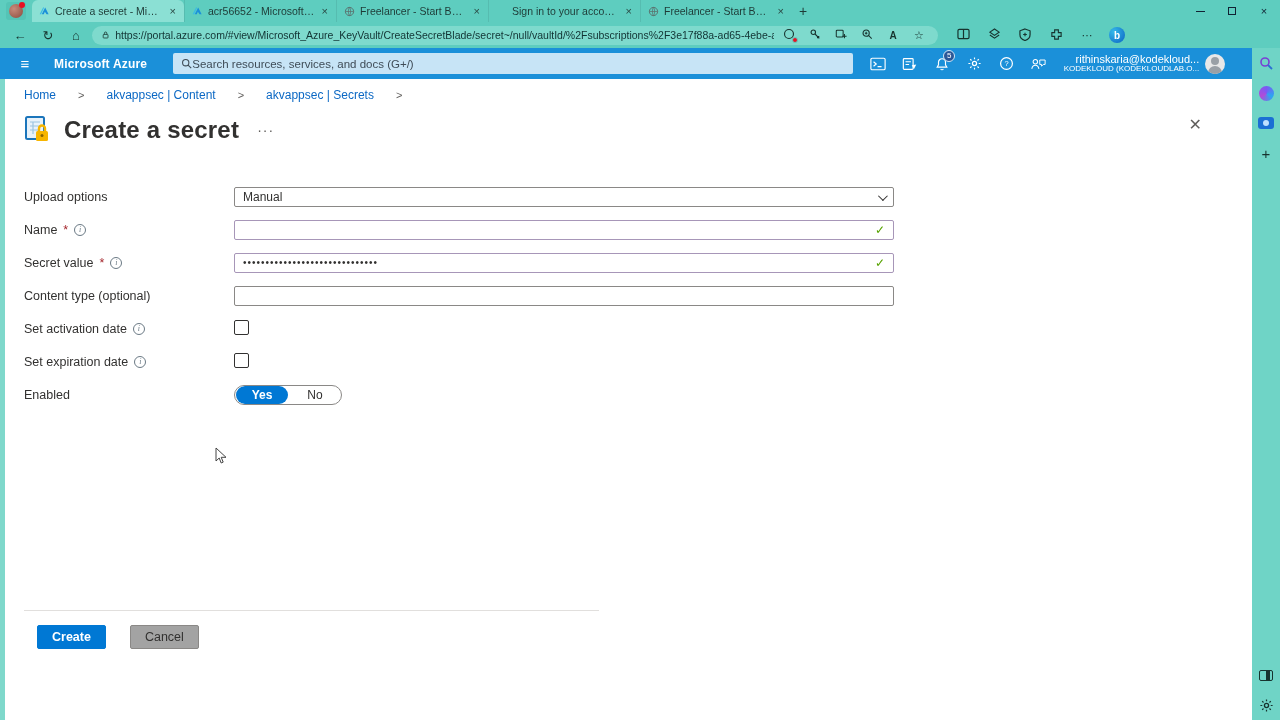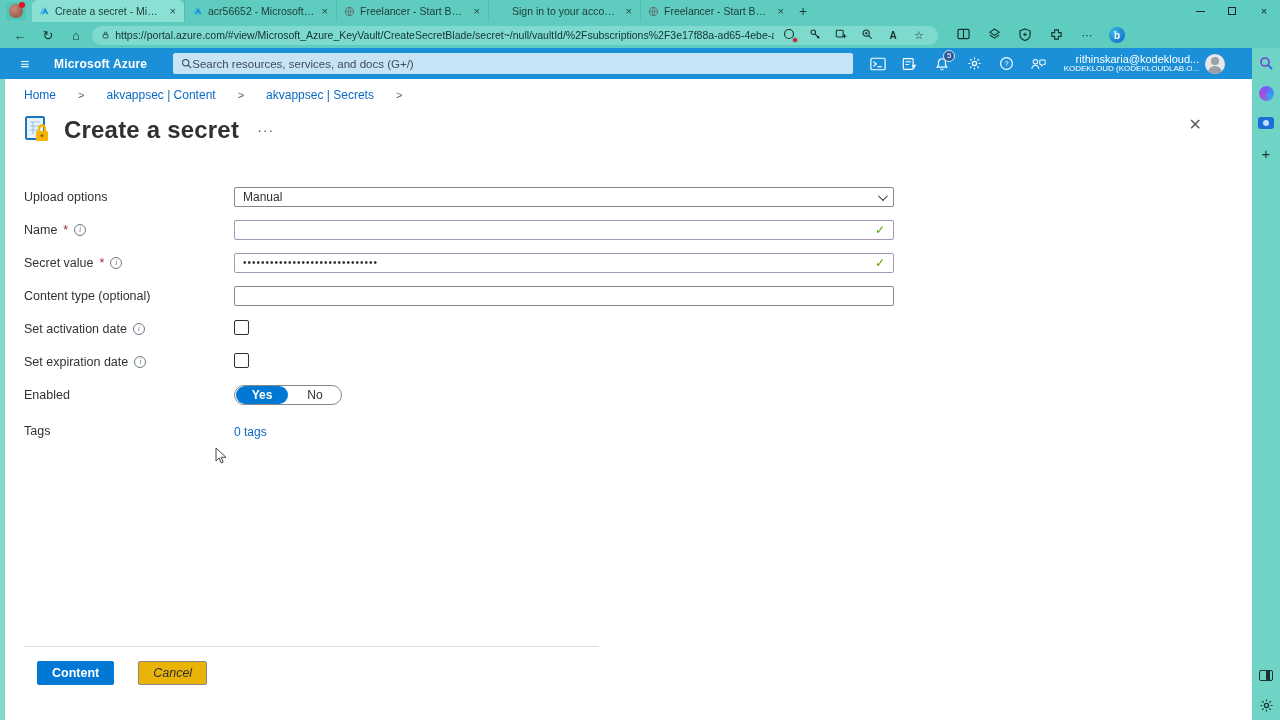--- a/index.html
+++ b/index.html
@@ -82,21 +82,21 @@
   .checkbox { width:15px; height:15px; border:1px solid #323130; border-radius:2px; background:#fff; }
   .toggle { width:108px; height:20px; border:1px solid #8a8886; border-radius:11px; display:flex; align-items:center; background:#fff; overflow:hidden; }
   .tg-opt { flex:1; text-align:center; font-size:12px; color:#323130; line-height:18px; }
   .tg-opt.sel { background:#0078d4; color:#fff; font-weight:bold; border-radius:10px; height:18px; margin:1px; }
   .tags-link { font-size:12px; color:#0b68c4; }
 
   .footer-div { width:575px; border-top:1px solid #e1dfdd; margin-top:205px; }
   .footer-btns { display:flex; gap:24px; margin-top:14px; margin-left:13px; }
   .btn { height:24px; padding:0 14px; font-size:12.5px; border-radius:2px; display:flex; align-items:center; justify-content:center; font-family:"Liberation Sans",sans-serif; }
   .btn-primary { background:#0078d4; color:#fff; border:1px solid #0078d4; font-weight:bold; }
-  .btn-secondary { background:#eab308; color:#323130; border:1px solid #8a8886;font-style:italic; }
+  .btn-secondary { background:#a3a3a3; color:#323130; border:1px solid #8a8886; }
 
   
   .edge-sidebar { width:28px; background:#6fd4c6; flex:none; display:flex; flex-direction:column; align-items:center; padding:6px 0; gap:12px; }
   .sb-ic { width:18px; height:18px; display:flex; align-items:center; justify-content:center; }
   .sb-spacer { flex:1; }
   .swirl { width:15px; height:15px; border-radius:50%; background:conic-gradient(#7a5af5,#2aa8f2,#b14bd8,#7a5af5); }
   .cam { width:16px; height:12px; background:#1b6fd4; border-radius:3px; position:relative; }
   .cam::after { content:""; position:absolute; left:5px; top:3px; width:6px; height:6px; border-radius:50%; background:#bfe0ff; }
   .panel-ic { width:14px; height:11px; border:1.5px solid #17342f; border-radius:2px; position:relative; }
   .panel-ic::after { content:""; position:absolute; right:2px; top:0; bottom:0; width:4px; background:#17342f; }
@@ -395,31 +395,25 @@
                 <span>Enabled</span>
               </div>
             <div class="fctrl">
               <div class="toggle">
                 <span class="tg-opt sel">Yes</span>
                 <span class="tg-opt">No</span>
               </div>
             </div>
           </div>
 
-          <div class="frow">
-            <div class="flabel">
-                <span>Tags</span>
-              </div>
-            <div class="fctrl"><span class="tags-link">0 tags</span></div>
-          </div>
         </div>
 
         <div class="footer-div"></div>
         <div class="footer-btns">
-          <div class="btn btn-primary">Content</div>
+          <div class="btn btn-primary">Create</div>
           <div class="btn btn-secondary">Cancel</div>
         </div>
 
         <svg class="cursor" viewBox="0 0 12 18">
             <path d="M1 1v13l3.2-3 2 5 2-0.9-2-4.8H11z" fill="#fff" stroke="#444" stroke-width="1"></path>
           </svg>
       </div>
     </div>
 
     <div class="edge-sidebar">

